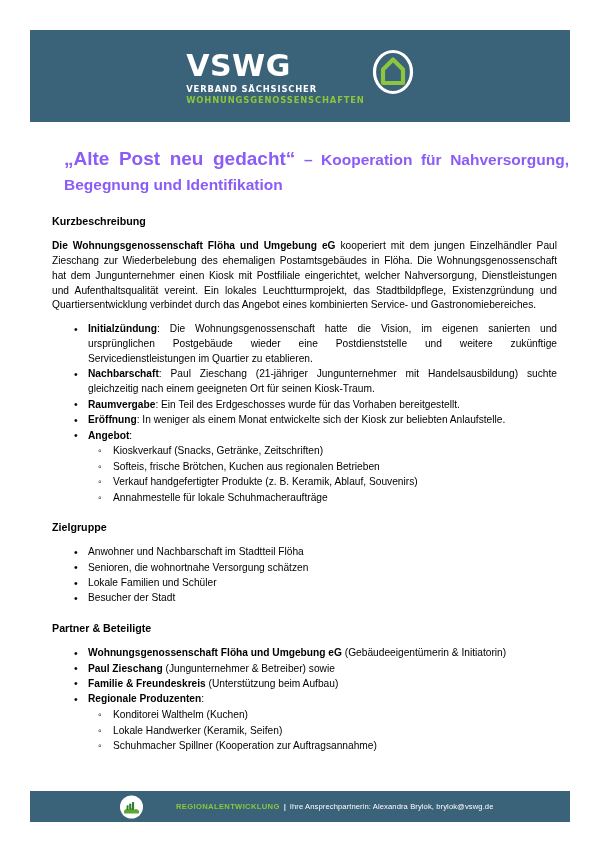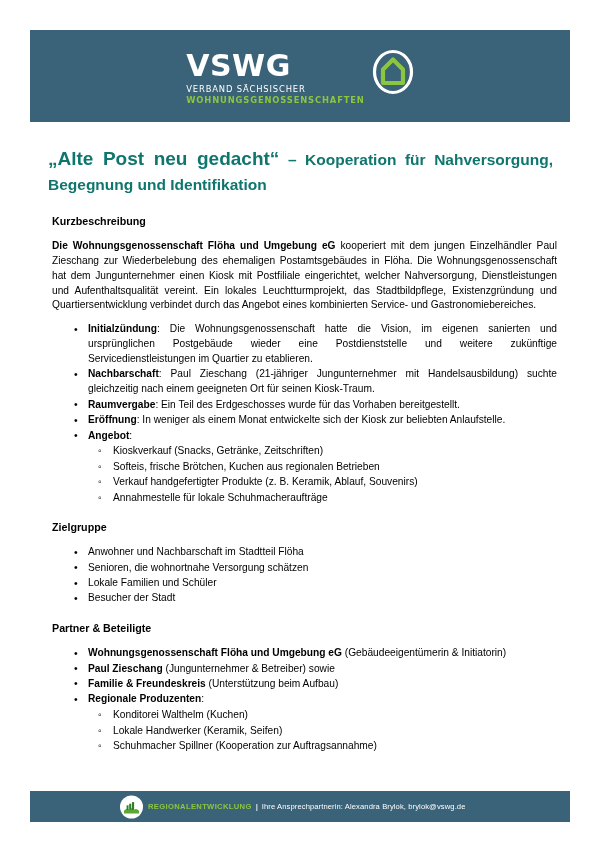--- a/index.html
+++ b/index.html
@@ -58,21 +58,21 @@
     font-weight: 700;
     font-size: 30px;
     letter-spacing: 0.5px;
     color: #ffffff;
     line-height: 1;
     margin-bottom: 3px;
   }
 
   .logo-sub1 {
     font-family: "DejaVu Sans", sans-serif;
-    font-weight: 400;
+    font-weight: 700;
     font-size: 8.4px;
     letter-spacing: 0.85px;
     color: #ffffff;
     line-height: 1.25;
     white-space: nowrap;
   }
 
   .logo-sub2 {
     font-family: "DejaVu Sans", sans-serif;
     font-weight: 700;
@@ -86,24 +86,24 @@
   .logo-mark {
     width: 42px;
     height: 46px;
     flex: 0 0 auto;
     margin-top: -2px;
   }
 
   
   .doc-title {
     position: absolute;
-    left: 48px;
+    left: 64px;
     top: 146px;
     width: 505px;
-    color: #0f766e;
+    color: #8b5cf6;
     font-size: 19px;
     font-weight: 700;
     line-height: 1.32;
     text-align: justify;
   }
   .doc-title .t-main { font-size: 19px; }
   .doc-title .t-sub  { font-size: 15.5px; }
 
   
   .content {
@@ -185,21 +185,21 @@
   
   .footer-band {
     position: absolute;
     left: 30px;
     top: 791px;
     width: 540px;
     height: 31px;
     background: #3a6278;
     display: flex;
     align-items: center;
-    padding-left: 88px;
+    padding-left: 116px;
   }
 
   .footer-logo {
     position: absolute;
     left: 90px;
     top: 50%;
     transform: translateY(-50%);
     width: 23px;
     height: 23px;
     border-radius: 50%;

